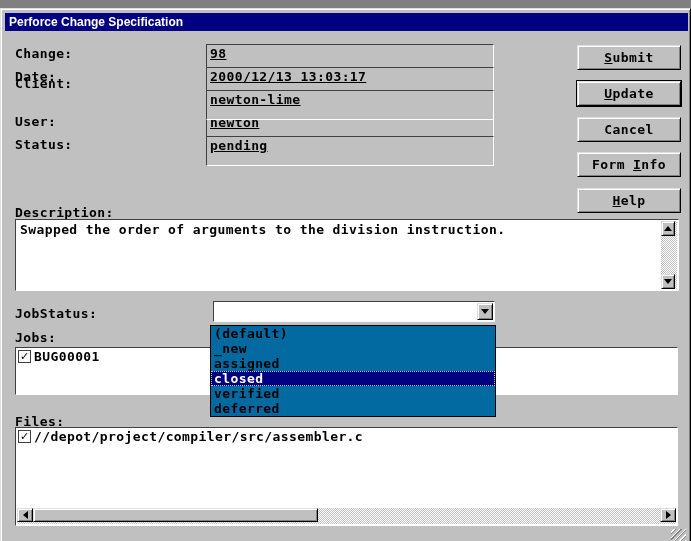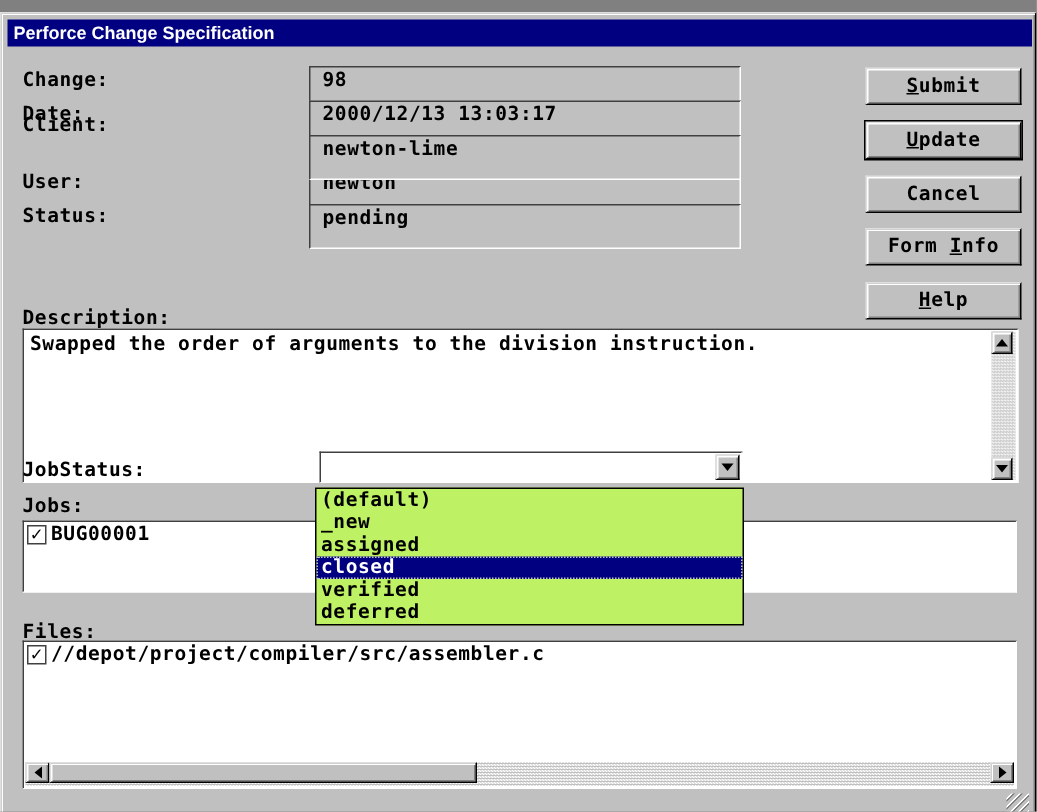--- a/index.html
+++ b/index.html
@@ -19,38 +19,38 @@
     padding-left:4px; font:bold 12px "Liberation Sans", sans-serif;
   }
   .lbl {
     position:absolute; left:14px; color:#000;
     font:bold 13px "DejaVu Sans Mono", monospace; letter-spacing:0.4px; white-space:pre;
   }
   .ro-field {
     position:absolute; left:205px; width:288px; height:30px; background:#c0c0c0;
     border:1px solid; border-color:#404040 #fff #fff #404040;
     font:bold 13px "DejaVu Sans Mono", monospace; letter-spacing:0.4px;
-    padding:1px 3px 0 8px; white-space:pre; overflow:hidden;
+    padding:1px 3px 0 3px; white-space:pre; overflow:hidden;text-decoration:underline;
   }
   .btn {
     position:absolute; left:576px; width:104px; height:25px; background:#c0c0c0;
     border:1px solid; border-color:#dfdfdf #000 #000 #dfdfdf;
     box-shadow: inset 1px 1px 0 #fff, inset -1px -1px 0 #808080;
     display:flex; align-items:center; justify-content:center;
     font:bold 13px "DejaVu Sans Mono", monospace; letter-spacing:0.4px; color:#000;
     white-space:pre;
   }
   .btn.default { outline:1px solid #000; }
   .ul { text-decoration:underline; }
 
   .sunken-white {
     position:absolute; background:#fff;
     border:1px solid; border-color:#404040 #fff #fff #404040;
   }
-  .desc-box { left:14px; top:210px; width:664px; height:103px; }
+  .desc-box { left:14px; top:210px; width:664px; height:72px; }
   .desc-text {
     position:absolute; left:2px; top:1px; right:18px;
     font:bold 13px "DejaVu Sans Mono", monospace; letter-spacing:0.4px;
     line-height:16px; padding:1px 2px; white-space:pre-wrap;
   }
   .dither {
     background:repeating-conic-gradient(#fff 0% 25%, #c0c0c0 25% 50%);
     background-size:2px 2px;
   }
   .vscroll { position:absolute; top:1px; right:1px; bottom:1px; width:16px; }
@@ -71,21 +71,21 @@
   .tri-left  { width:0;height:0;border-top:4px solid transparent;border-bottom:4px solid transparent;border-right:5px solid #000; }
   .tri-right { width:0;height:0;border-top:4px solid transparent;border-bottom:4px solid transparent;border-left:5px solid #000; }
 
   .combo { position:absolute; left:212px; top:292px; width:282px; height:21px; background:#fff;
     border:1px solid; border-color:#404040 #fff #fff #404040; }
   .combo-val { position:absolute; left:3px; top:1px; font:bold 13px "DejaVu Sans Mono", monospace; }
   .combo-btn { top:1px; right:1px; width:16px; height:17px; }
 
   .droplist {
     position:absolute; left:209px; top:316px; width:286px; height:92px;
-    background:#bef264; border:1px solid #000; z-index:10;
+    background:#0369a1; border:1px solid #000; z-index:10;
   }
   .opt {
     height:15px; line-height:15px; padding-left:3px;
     font:bold 13px "DejaVu Sans Mono", monospace; letter-spacing:0.4px; color:#000;
     white-space:pre;
   }
   .opt.selected { background:#000080; color:#fff; outline:1px dotted #c0c0c0; outline-offset:-1px; }
 
   .listbox { overflow:hidden; }
   .jobs-box  { left:14px; top:338px; width:663px; height:48px; }

